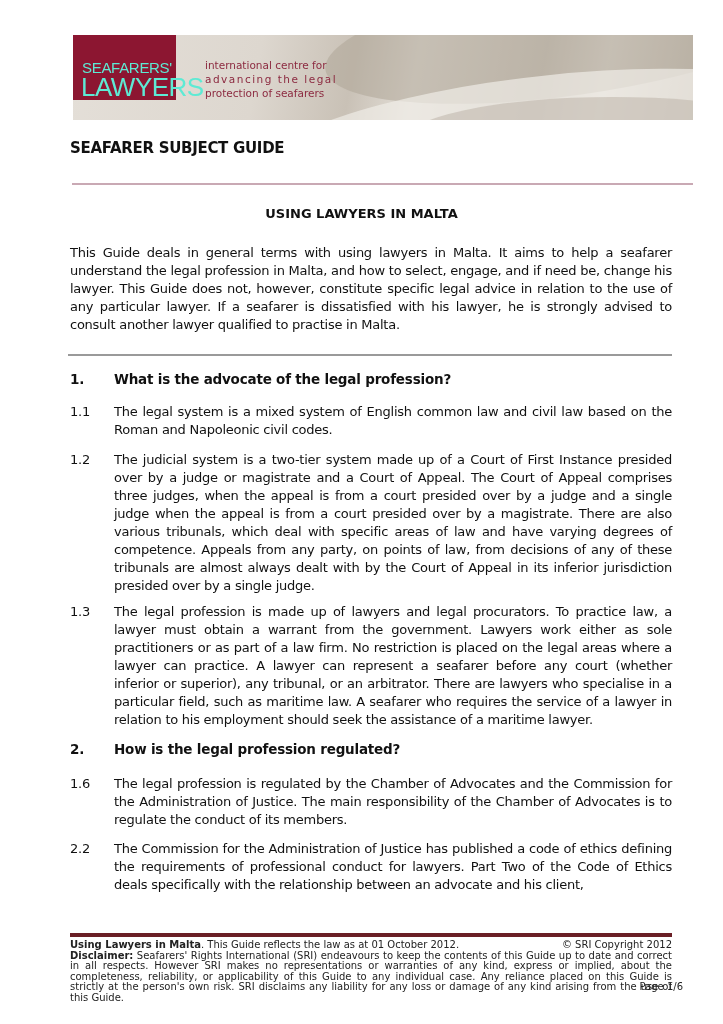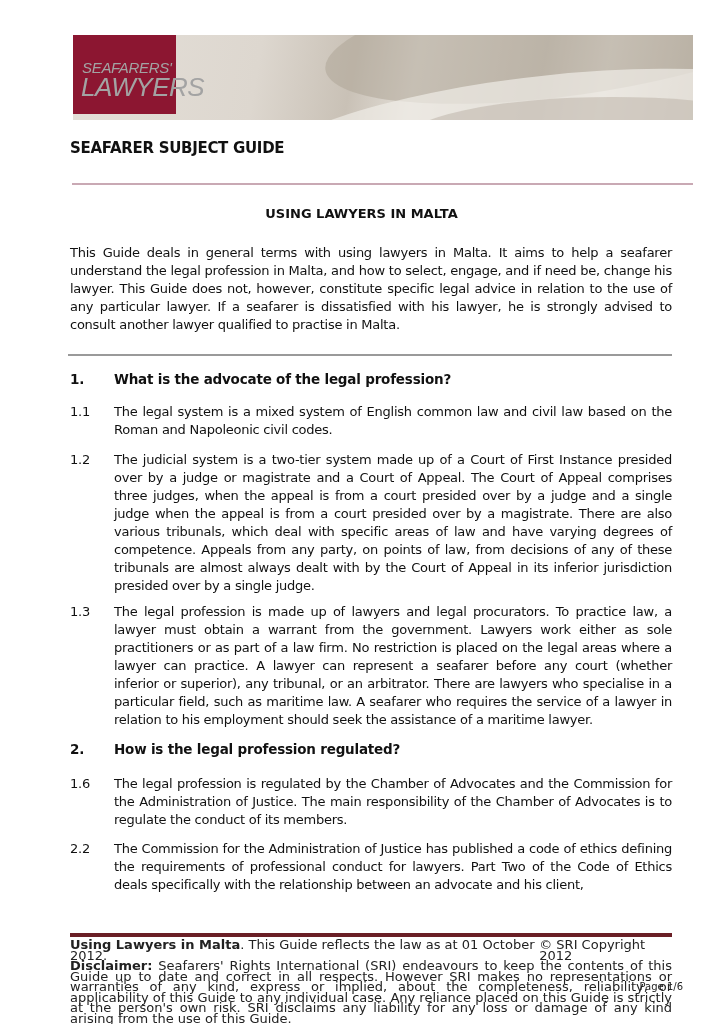--- a/index.html
+++ b/index.html
@@ -7,22 +7,22 @@
 
   .banner { position: absolute; left: 73px; top: 35px; width: 620px; height: 85px;
     background: linear-gradient(100deg, #e4dfd8 0%, #ddd7cf 30%, #c9c1b6 45%, #e3ded7 55%, #cbc4ba 75%, #e2ddd6 85%, #c6beb3 100%);
     overflow: hidden; }
   .banner .swoosh1 { position: absolute; left: 250px; top: -60px; width: 500px; height: 120px; border-radius: 50%;
     background: rgba(175,165,152,0.55); transform: rotate(-8deg); }
   .banner .swoosh2 { position: absolute; left: 180px; top: 40px; width: 600px; height: 140px; border-radius: 50%;
     background: rgba(240,236,231,0.7); transform: rotate(-6deg); }
   .banner .swoosh3 { position: absolute; left: 330px; top: 62px; width: 420px; height: 90px; border-radius: 50%;
     background: rgba(190,181,170,0.55); }
-  .logo-box { position: absolute; left: 0; top: 0; width: 103px; height: 79px; background: #8c1631;
-    color: #a3a3a3; font-family: "Liberation Sans", sans-serif; z-index: 2; font-style: italic; }
+  .logo-box { position: absolute; left: 0; top: 0; width: 103px; height: 65px; background: #8c1631;
+    color: #5eead4; font-family: "Liberation Sans", sans-serif; z-index: 2; }
   .logo-line1 { position: absolute; left: 9px; top: 24px; font-size: 15px; letter-spacing: -0.3px; }
   .logo-line2 { position: absolute; left: 8px; top: 39px; font-size: 26px; letter-spacing: -0.5px; line-height: 26px; }
   .tagline { position: absolute; left: 132px; top: 23px; z-index: 2; color: #8c2a40;
     font-family: "DejaVu Sans", sans-serif; font-size: 10.5px; line-height: 14px; }
   .tagline div:nth-child(2) { letter-spacing: 1.5px; }
 
   .doc-title { position: absolute; left: 70px; top: 139px; font-size: 15px; font-weight: bold; letter-spacing: -0.3px; text-align: center; }
   .pink-rule { position: absolute; left: 72px; top: 183px; width: 621px; height: 2px; background: #c9a9b4; }
   .sub-title { position: absolute; left: 0; width: 723px; top: 206px; text-align: center; font-size: 13px; font-weight: bold; }
 
@@ -32,36 +32,41 @@
 
   .sec-head { position: absolute; left: 70px; font-size: 13.5px; font-weight: bold; letter-spacing: -0.2px; }
   .sec-head .num { position: absolute; left: 0; }
   .sec-head .txt { position: absolute; left: 44px; white-space: nowrap; }
 
   .item { position: absolute; left: 70px; width: 602px; font-size: 13px; line-height: 18px; letter-spacing: -0.25px; }
   .item .num { position: absolute; left: 0; top: 0; }
   .item .txt { margin-left: 44px; text-align: justify; display: block; }
 
   .footer-bar { position: absolute; left: 70px; top: 933px; width: 602px; height: 4px; background: #6a1f26; }
-  .footer { position: absolute; left: 70px; top: 940px; width: 602px; font-size: 13px; line-height: 10.5px; color: #222; }
+  .footer { position: absolute; left: 70px; top: 940px; width: 602px; font-size: 10px; line-height: 10.5px; color: #222; }
   .footer .row1 { display: flex; justify-content: space-between; }
   .footer .disc { text-align: justify; }
   .footer b { font-weight: bold; }
   .page-num { position: absolute; right: 40px; top: 981px; font-size: 10px; color: #222; }
 </style>
 </head>
 <body>
 
 <div class="banner">
   <div class="swoosh1"></div>
   <div class="swoosh2"></div>
   <div class="swoosh3"></div>
   <div class="logo-box">
     <div class="logo-line1">SEAFARERS'</div>
     <div class="logo-line2">LAWYERS</div>
+  </div>
+  <div class="tagline">
+    <div>international centre for</div>
+    <div>advancing the legal</div>
+    <div>protection of seafarers</div>
   </div>
 </div>
 
 <div class="doc-title">SEAFARER SUBJECT GUIDE</div>
 <div class="pink-rule"></div>
 <div class="sub-title">USING LAWYERS IN MALTA</div>
 
 <div class="para intro">This Guide deals in general terms with using lawyers in Malta. It aims to help a seafarer understand the legal profession in Malta, and how to select, engage, and if need be, change his lawyer.  This Guide does not, however, constitute specific legal advice in relation to the use of any particular lawyer. If a seafarer is dissatisfied with his lawyer, he is strongly advised to consult another lawyer qualified to practise in Malta.</div>
 <div class="grey-rule"></div>
 

